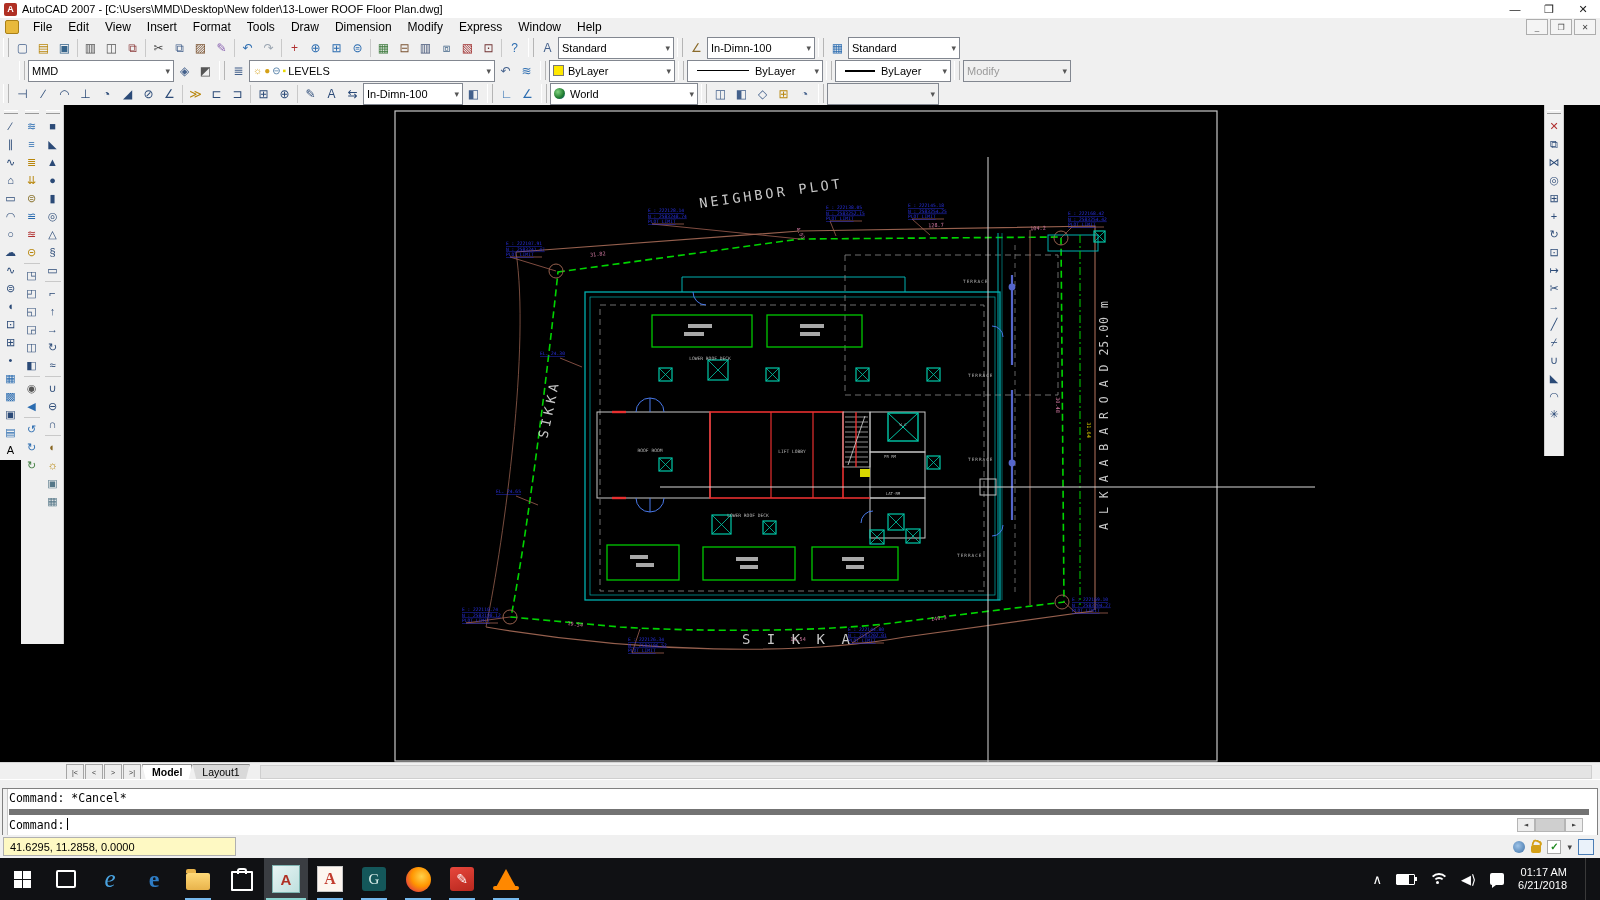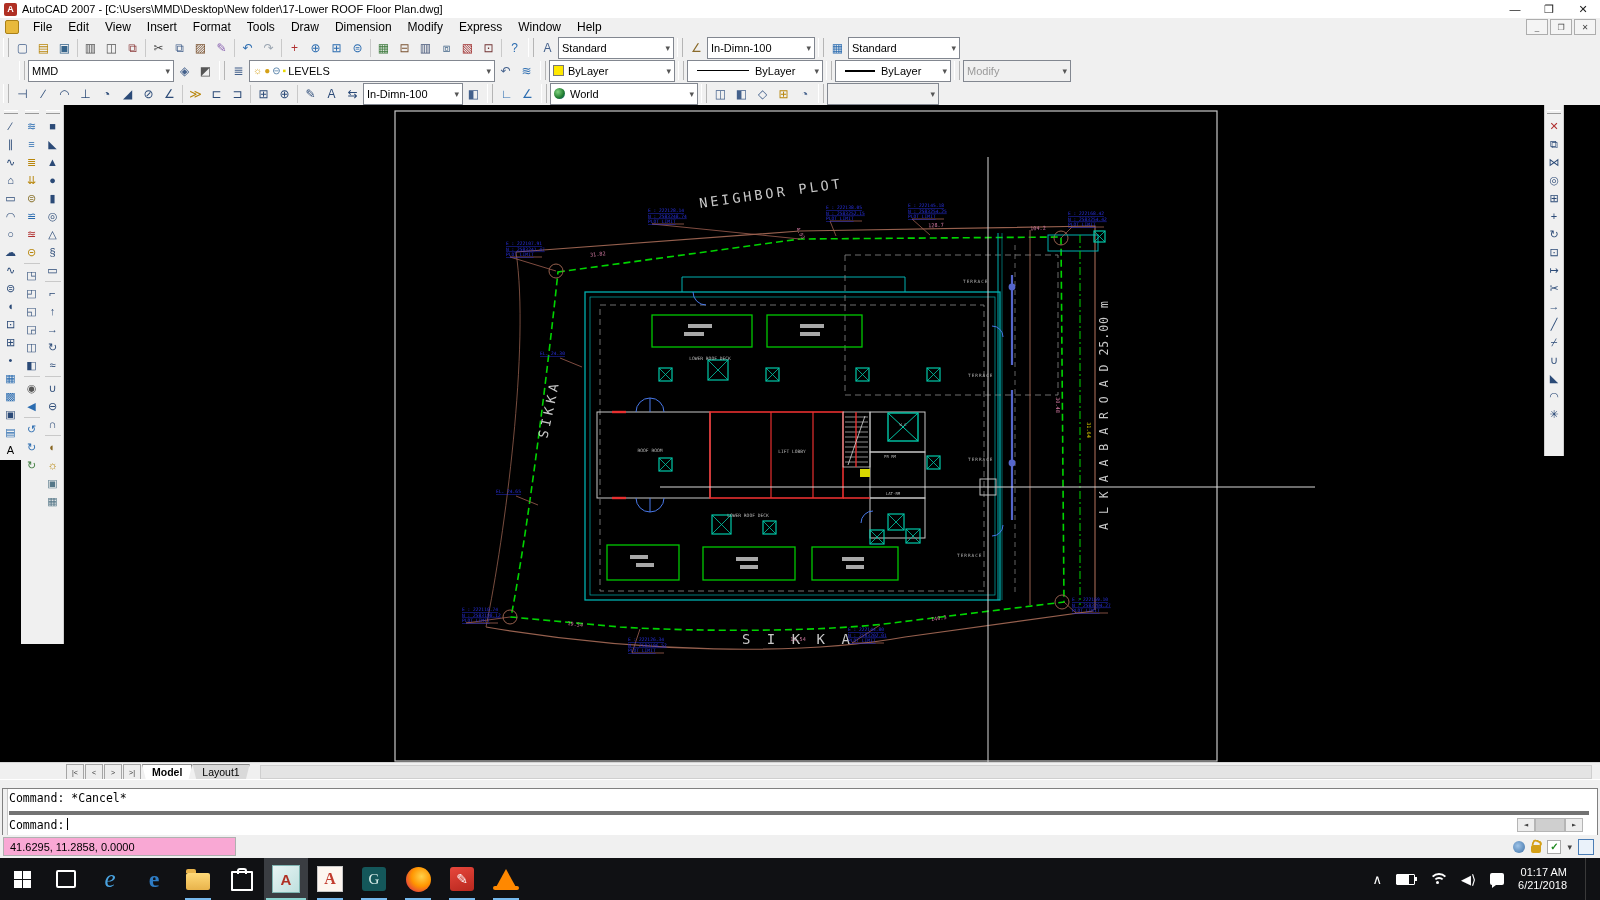--- a/index.html
+++ b/index.html
@@ -52,30 +52,30 @@
   .tab{height:14px;margin-top:1px;padding:0 9px;font-size:10.5px;display:flex;align-items:center;
     border:1px solid #8A8A8A;background:#D9D9D9;clip-path:polygon(0 0,100% 0,calc(100% - 4px) 100%,4px 100%);}
   .tab.active{background:#FFF;font-weight:bold;}
   .tabscroll{flex:1;height:12px;margin:2px 8px 0 10px;background:#E4E4E4;border:1px solid #CFCFCF;}
   
   .splitbar{position:absolute;left:0;top:779px;width:1600px;height:9px;background:#F0F0F0;border-top:1px solid #FFF;}
   .cmdwin{position:absolute;left:2px;top:788px;width:1594px;height:46px;background:#FFF;
     border:1px solid #808080;font-family:"DejaVu Sans Mono",monospace;font-size:11.5px;}
   .cmdgrip{position:absolute;left:0;top:0;width:4px;height:100%;background:#F0F0F0;border-right:1px solid #C8C8C8;}
   .cmdhist{position:absolute;left:6px;top:2px;}
-  .cmdline{position:absolute;left:6px;bottom:3px;border-top:4px solid #737373;width:1580px;padding-top:3px;display:flex;}
+  .cmdline{position:absolute;left:6px;bottom:3px;border-top:6px solid #737373;width:1580px;padding-top:3px;display:flex;}
   .caret{display:inline-block;width:1px;height:12px;background:#000;margin-left:3px;}
   .cmdscroll{position:absolute;right:2px;bottom:-10px;display:flex;align-items:center;}
   .cmdscroll .sb{width:16px;height:12px;border:1px solid #B5B5B5;background:#EDEDED;font-size:7px;
     display:flex;align-items:center;justify-content:center;color:#444;}
   .cmdscroll .thumb{width:28px;height:12px;background:#CFCFCF;border:1px solid #B5B5B5;}
   
   .statusbar{position:absolute;left:0;top:835px;width:1600px;height:23px;background:#F0F0F0;
     display:flex;align-items:center;font-size:11px;}
-  .coords{width:225px;height:17px;margin-left:3px;border:1px solid #B0B0B0;background:#f9a8d4;
+  .coords{width:225px;height:17px;margin-left:3px;border:1px solid #B0B0B0;background:#fef9c3;
     display:flex;align-items:center;padding-left:6px;}
   .toggles{display:flex;margin-left:14px;}
   .toggle{height:17px;padding:0 7px;display:flex;align-items:center;margin-left:3px;
     border:1px solid #CFCFCF;background:#F0F0F0;}
   .toggle.on{border:1px solid #555;background:#E4E4E4;box-shadow:inset 1px 1px 2px rgba(0,0,0,.25);}
   .trayicons{margin-left:auto;display:flex;align-items:center;margin-right:6px;gap:6px;}
   .lockico{width:10px;height:8px;background:#D4A017;border-radius:2px;position:relative;margin-top:4px;}
   .lockico:before{content:"";position:absolute;left:1px;top:-5px;width:6px;height:5px;
     border:2px solid #D4A017;border-bottom:none;border-radius:4px 4px 0 0;transform:rotate(18deg);}
   .checkico{width:12px;height:12px;background:#FFF;border:1px solid #AAA;color:#1F8A1F;
@@ -124,21 +124,21 @@
   .showdesk{width:4px;height:100%;border-left:1px solid #3A3A3A;margin-left:4px;}
   text{font-family:"DejaVu Sans Mono",monospace;}
 </style>
 </head>
 <body>
 
 <div class="screen">
 
   <div class="titlebar">
     <div class="titleicon">A</div>
-    <span>AutoCAD 2007 - [C:\Users\MMD\Desktop\New folder\17-Lower ROOF Floor Plan.dwg]</span>
+    <span>AutoCAD 2007 - [C:\Users\MMD\Desktop\New folder\13-Lower ROOF Floor Plan.dwg]</span>
     <div class="wincaps">
       <div class="wincap">—</div>
       <div class="wincap">❐</div>
       <div class="wincap">✕</div>
     </div>
   </div>
 
   <div class="menubar">
     <div class="mdiicon"></div>
     <span id="menu-items"><span class="menuitem">File</span><span class="menuitem">Edit</span><span class="menuitem">View</span><span class="menuitem">Insert</span><span class="menuitem">Format</span><span class="menuitem">Tools</span><span class="menuitem">Draw</span><span class="menuitem">Dimension</span><span class="menuitem">Modify</span><span class="menuitem">Express</span><span class="menuitem">Window</span><span class="menuitem">Help</span></span>

